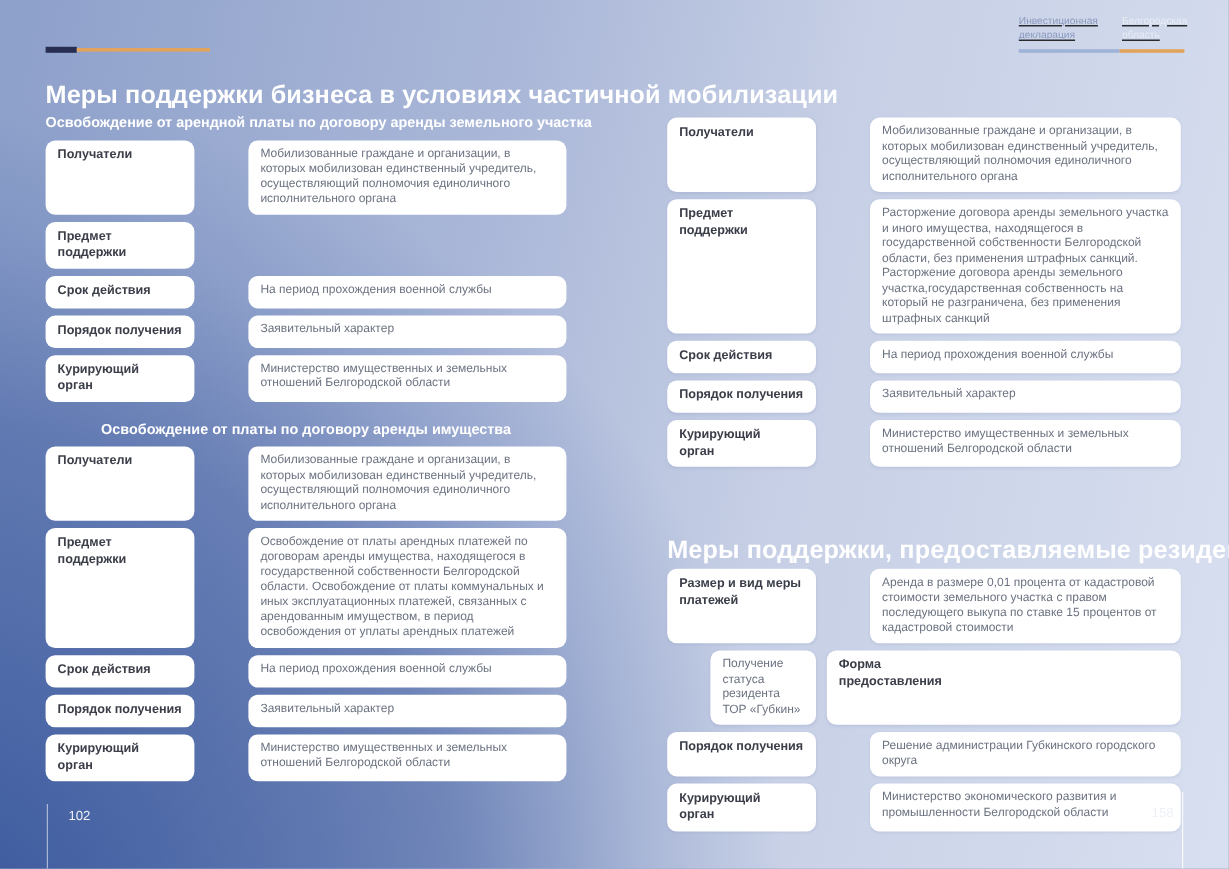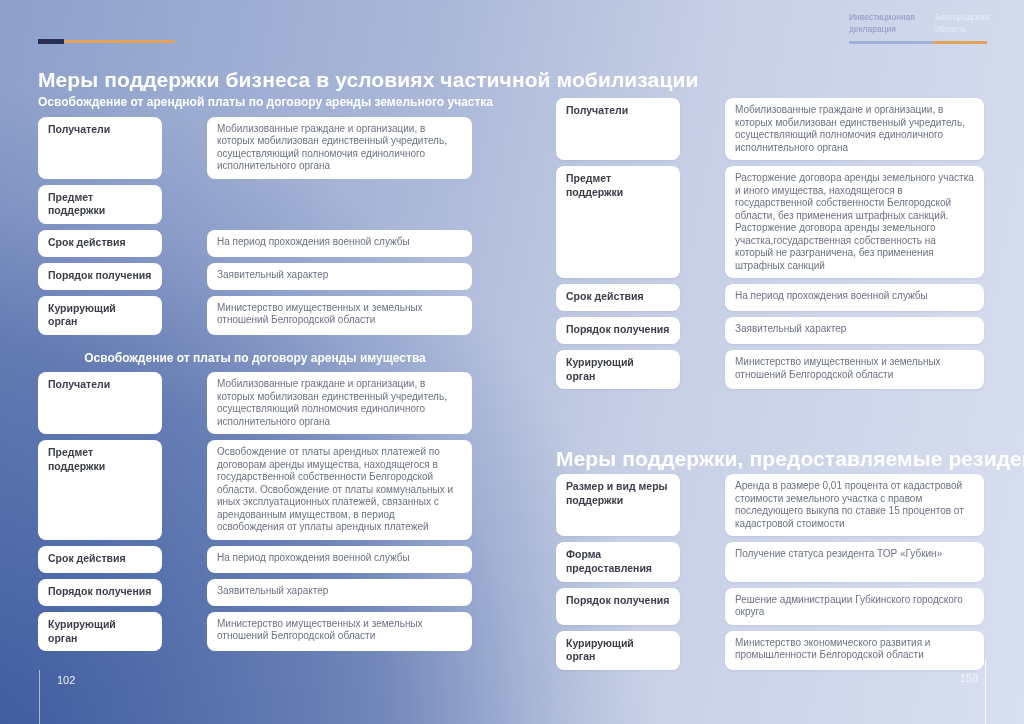--- a/index.html
+++ b/index.html
@@ -13,21 +13,21 @@
         rgba(56,88,160,0.18) 62%, rgba(56,88,160,0) 75%),
       linear-gradient(101deg, #8da0ca 0%, #aab7d8 38%, #c6cfe5 62%, #d8dff0 100%);
   }
   
   .brand-bars{ position:absolute; left:38px; top:39px; display:flex; align-items:center; }
   .bar{ display:block; }
   .bar.dark{ width:26px; height:5px; background:#272e52; }
   .bar.orange{ width:111px; height:3px; background:#e2a45c; }
   
   .masthead{ position:absolute; left:849px; top:11px; width:140px; }
-  .m-cols{ display:flex; gap:8px; }
+  .m-cols{ display:flex; gap:8px;text-decoration:underline; }
   .m-col{ font-size:8.5px; line-height:1.45; white-space:pre-line; }
   .m-col.doc{ width:78px; color:#8b99bd; }
   .m-col.region{ width:54px; color:#e9edf6; }
   .m-underline{ display:flex; margin-top:5px; height:3px; }
   .m-underline .seg{ display:block; height:3px; }
   .m-underline .blue{ width:84px; background:#9fb2d8; }
   .m-underline .orange{ width:54px; background:#e2a45c; }
   
   .page{ position:absolute; }
   .left-page{ left:38px; top:68px; width:434px; }
@@ -165,27 +165,27 @@
         <div class="cell label">Курирующий
 орган</div>
         <div class="cell value">Министерство имущественных и земельных отношений Белгородской области</div>
       </div>
     </div>
 
     <h1 class="page-title title-second">Меры поддержки, предоставляемые резидентам ТОР «Губкин»</h1>
     <div class="support-table">
       <div class="row">
         <div class="cell label">Размер и вид меры
-поддержки</div>
+платежей</div>
         <div class="cell value">Аренда в размере 0,01 процента от кадастровой стоимости земельного участка с правом последующего выкупа по ставке 15 процентов от кадастровой стоимости</div>
       </div>
       <div class="row">
+        <div class="cell value">Получение статуса резидента ТОР «Губкин»</div>
         <div class="cell label">Форма
 предоставления</div>
-        <div class="cell value">Получение статуса резидента ТОР «Губкин»</div>
       </div>
       <div class="row">
         <div class="cell label">Порядок получения</div>
         <div class="cell value">Решение администрации Губкинского городского округа</div>
       </div>
       <div class="row">
         <div class="cell label">Курирующий
 орган</div>
         <div class="cell value">Министерство экономического развития и промышленности Белгородской области</div>
       </div>

